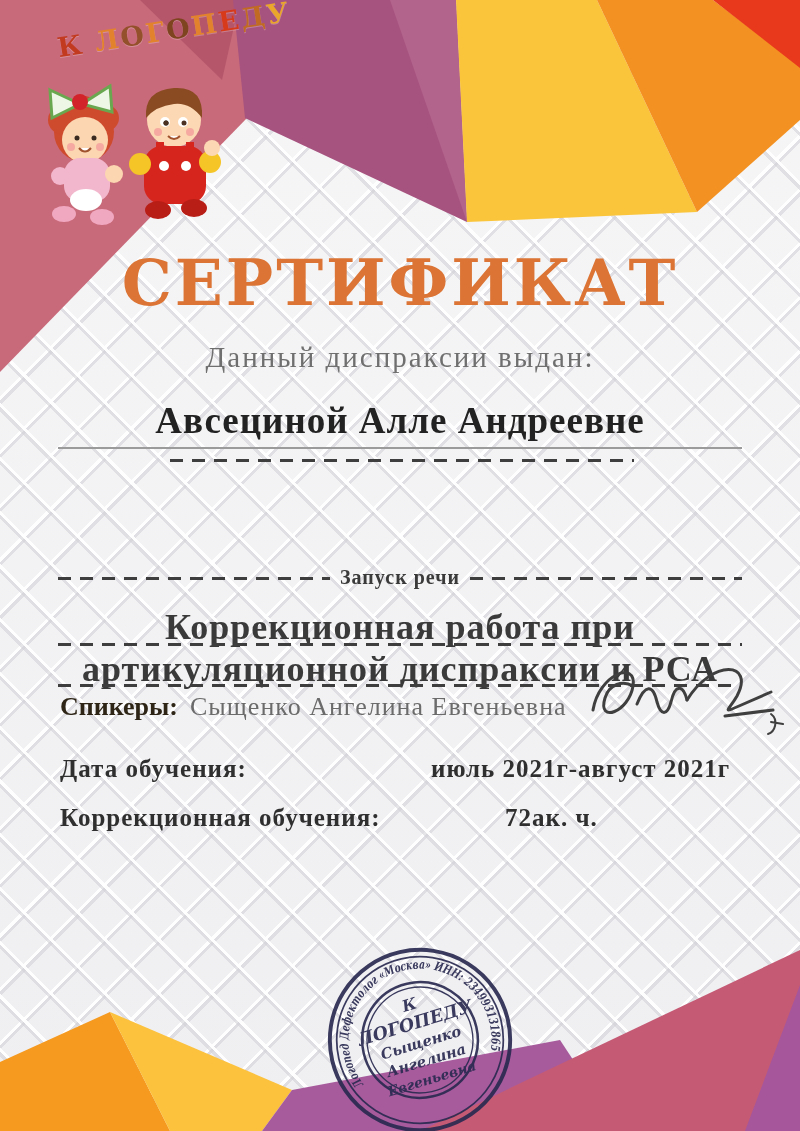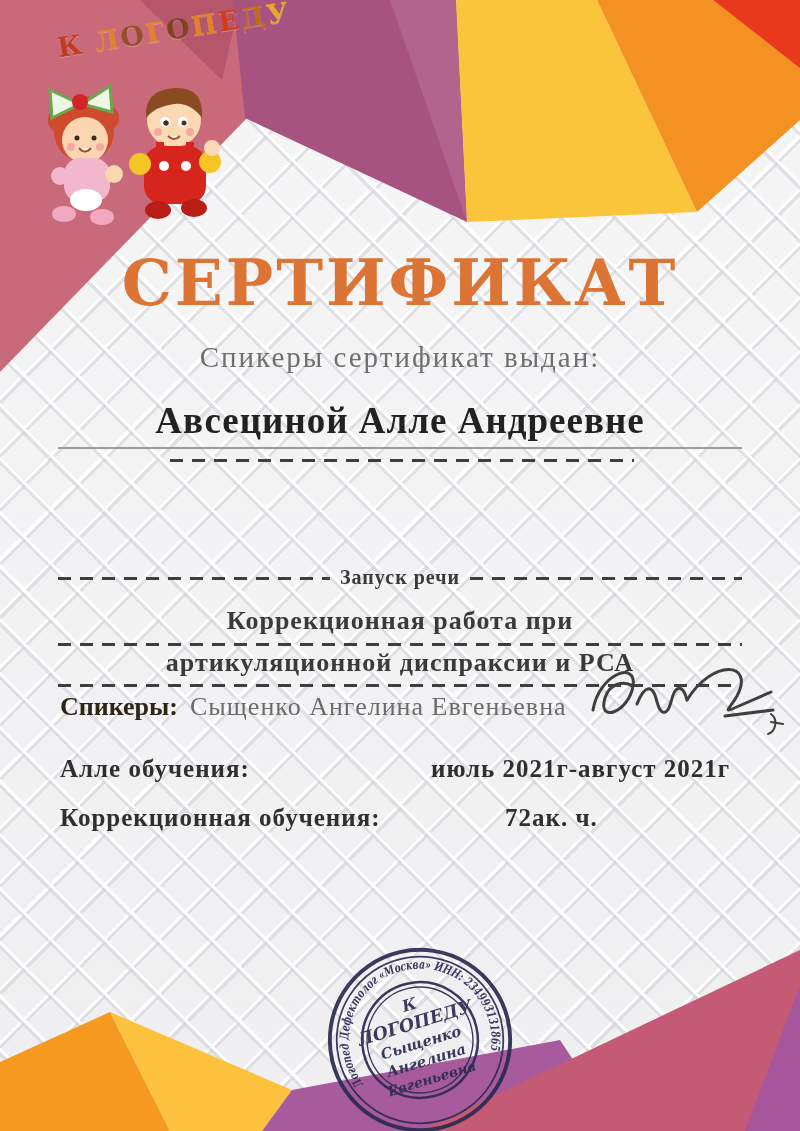--- a/index.html
+++ b/index.html
@@ -46,21 +46,21 @@
   }
   .topic-row{
     position:absolute;left:58px;width:684px;display:flex;align-items:flex-end;z-index:2;
   }
   .topic-row .seg{flex:1;margin-bottom:9px;}
   .topic-text{
     font-size:20px;font-weight:bold;color:#3a3a3a;white-space:nowrap;margin:0 10px;letter-spacing:1px;
   }
   .topic-center{
     position:absolute;left:0;width:100%;text-align:center;z-index:2;
-    font-size:26px;font-weight:bold;color:#3a3a3a;letter-spacing:1px;
+    font-size:36px;font-weight:bold;color:#3a3a3a;letter-spacing:1px;
   }
   .rule{position:absolute;left:58px;width:684px;}
   .speakers{
     position:absolute;left:60px;top:692px;width:600px;z-index:2;font-size:26px;white-space:nowrap;
   }
   .speakers .lab{font-weight:bold;color:#2e2517;}
   .speakers .val{color:#6b6b6b;margin-left:12px;letter-spacing:1px;}
   .signature{position:absolute;left:575px;top:652px;z-index:3;}
   .kv{position:absolute;left:60px;width:680px;display:flex;z-index:2;font-size:25px;color:#2f2f2f;}
   .kv .lab{font-weight:bold;width:345px;letter-spacing:1px;}
@@ -146,21 +146,21 @@
       <circle cx="188" cy="110" r="11" fill="#f5c426"></circle>
       <circle cx="142" cy="114" r="5" fill="#ffffff"></circle>
       <circle cx="164" cy="114" r="5" fill="#ffffff"></circle>
       <ellipse cx="136" cy="158" rx="13" ry="9" fill="#b81d16"></ellipse>
       <ellipse cx="172" cy="156" rx="13" ry="9" fill="#b81d16"></ellipse>
       <circle cx="190" cy="96" r="8" fill="#fcd9b4"></circle>
     </g>
   </svg>
 
   <div class="title">СЕРТИФИКАТ</div>
-  <div class="issued">Спикеры сертификат выдан:</div>
+  <div class="issued">Данный диспраксии выдан:</div>
   <div class="recipient">Авсециной Алле Андреевне</div>
   <div class="solidline"></div>
   <div class="dashline dash-name"></div>
 
 
   <div class="topic-row" style="top:566px;">
     <div class="dashline seg"></div>
     <div class="topic-text">Запуск речи</div>
     <div class="dashline seg"></div>
   </div>
@@ -179,21 +179,21 @@
     <g fill="none" stroke="#3f3f3f" stroke-width="3" stroke-linecap="round">
       <path d="M18,58 C24,22 62,8 58,34 C54,60 22,72 30,46 C34,32 48,28 58,34"></path>
       <path d="M62,52 c8,-20 16,-20 20,-2 c4,14 10,14 14,0 c4,-18 12,-18 16,-2"></path>
       <path d="M112,48 C138,6 180,10 162,44 C154,58 146,62 164,54 L196,40"></path>
       <path d="M150,64 l48,-6"></path>
       <path d="M196,62 c8,6 4,18 -3,20 m3,-12 l12,2" stroke-width="2"></path>
     </g>
   </svg>
 
   <div class="kv date">
-    <div class="lab">Алле обучения:</div>
+    <div class="lab">Дата обучения:</div>
     <div class="val">июль 2021г-август 2021г</div>
   </div>
 
   <div class="kv work">
     <div class="lab">Коррекционная обучения:</div>
     <div class="val">72ак. ч.</div>
   </div>
 
   <svg class="stamp" width="196" height="196" viewBox="0 0 200 200">
     <g stroke="#2b2b52" fill="none">

